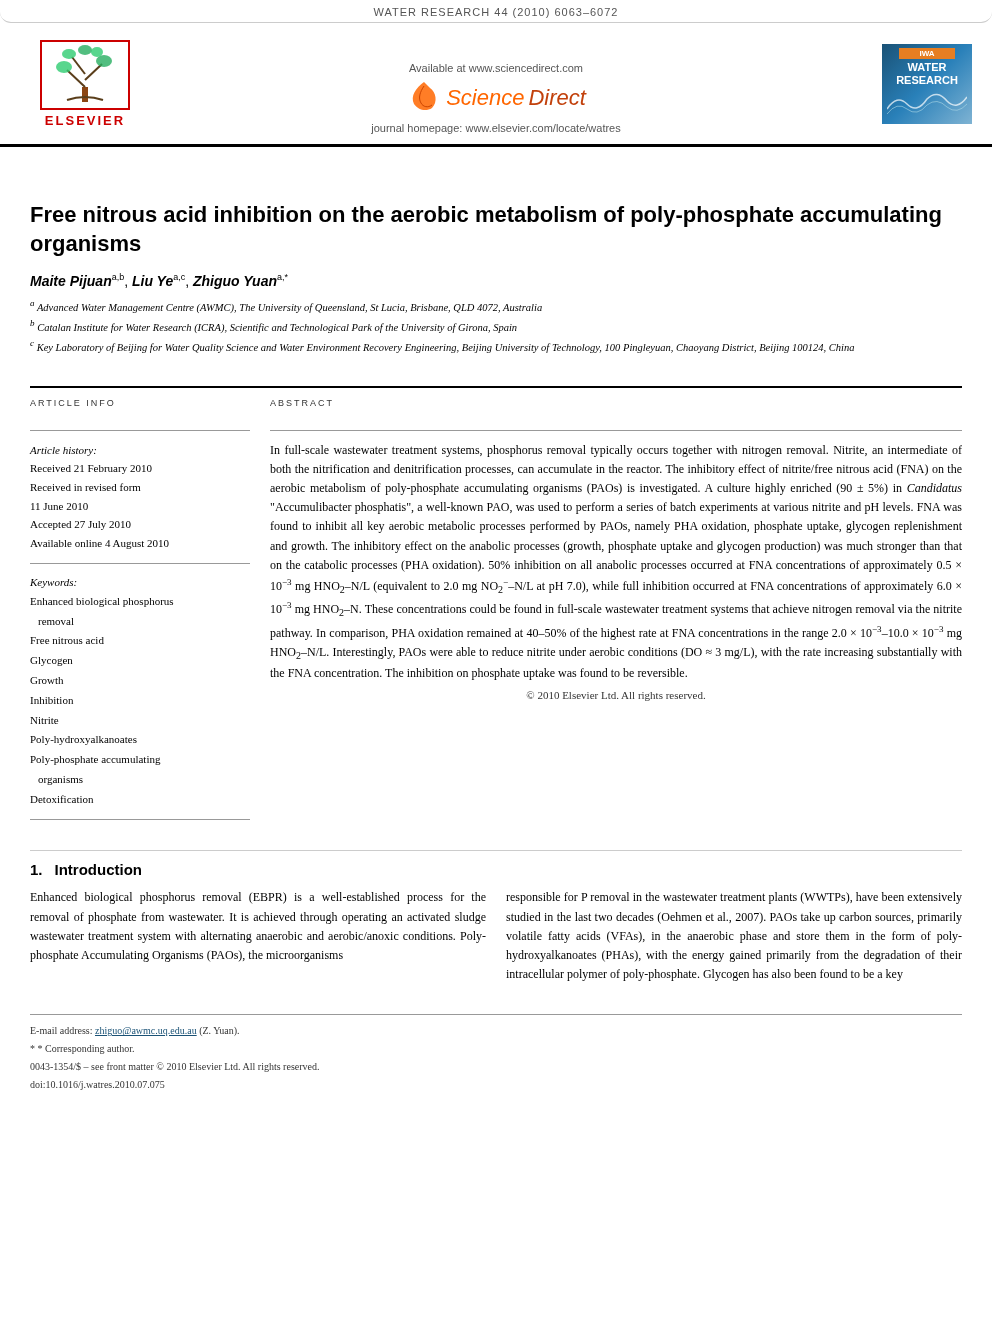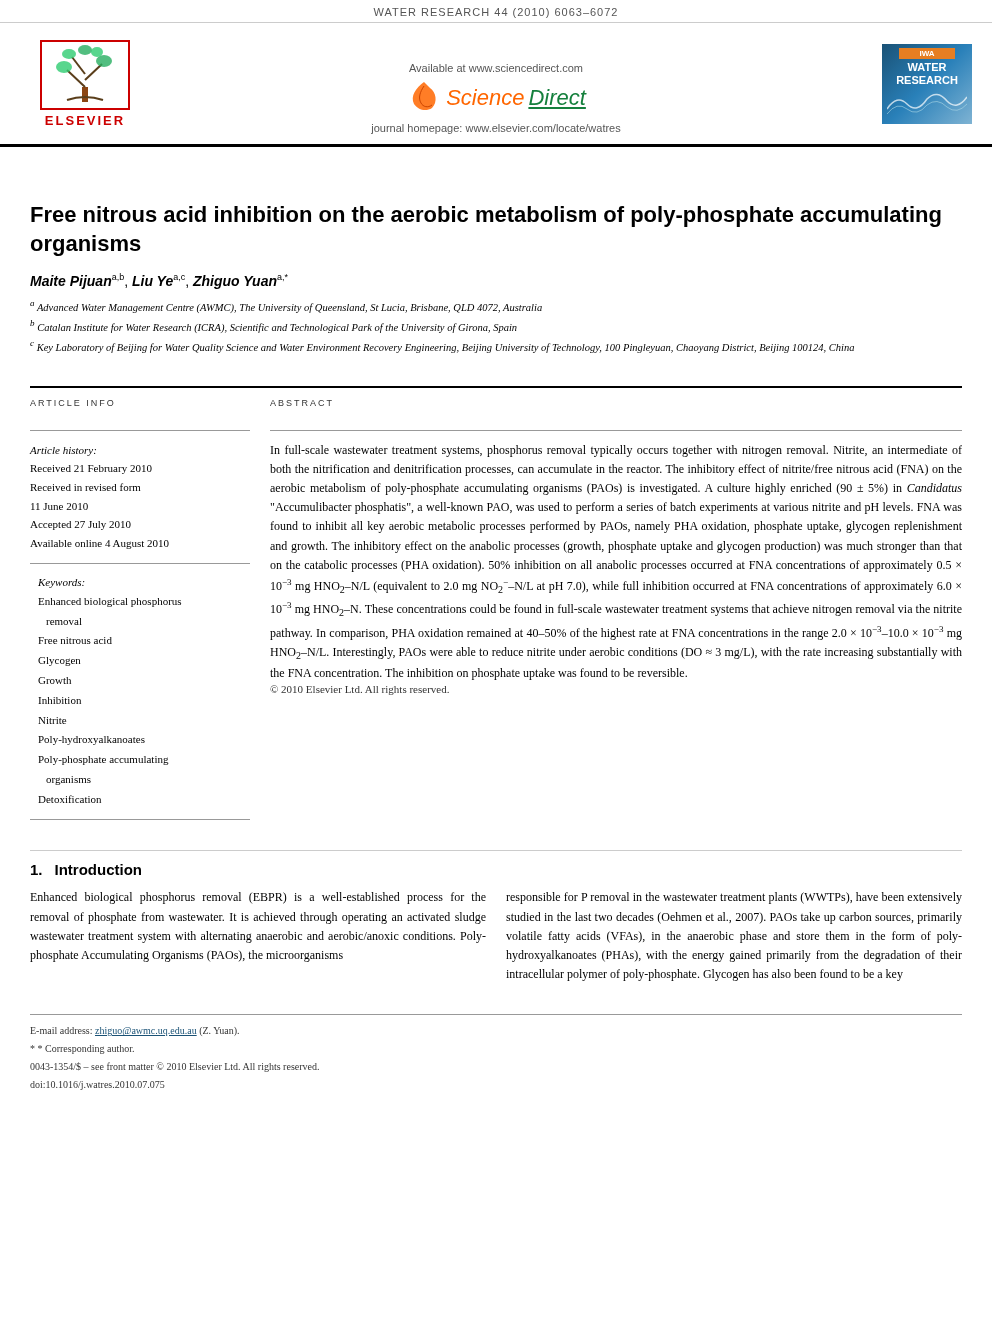--- a/index.html
+++ b/index.html
@@ -15,20 +15,21 @@
     
     .journal-bar {
       background: #fff;
       border-bottom: 1px solid #ccc;
       text-align: center;
       padding: 6px 0 4px;
       font-size: 11px;
       color: #555;
       letter-spacing: 1px;
       font-family: Arial, sans-serif;
+      border-radius: 11px;
     }
 
     
     .header-section {
       display: flex;
       align-items: center;
       justify-content: space-between;
       padding: 10px 20px;
       border-bottom: 3px solid #000;
     }
@@ -200,41 +201,41 @@
     .article-history {
       font-size: 11px;
       line-height: 1.7;
     }
     .history-label {
       font-style: italic;
       font-size: 11px;
     }
     .keywords-section {
       margin-top: 12px;
-      margin-left: 8px;
     }
     .keywords-label {
       font-style: italic;
       font-size: 11px;
       margin-bottom: 4px;
     }
     .keywords-list {
       font-size: 11px;
       line-height: 1.8;
     }
 
     
     .abstract-text {
       font-size: 12px;
       line-height: 1.6;
       text-align: justify;
     }
     .copyright-line {
       font-size: 11px;
-      text-align: left;
+      text-align: center;
+      margin-top: 6px;
       color: #333;
     }
 
     
     .introduction-section {
       margin-top: 20px;
       padding-top: 10px;
       border-top: 1px solid #ccc;
     }
     .section-number-title {
@@ -321,21 +322,21 @@
 
   <div class="header-center">
     <div class="sciencedirect-available">Available at www.sciencedirect.com</div>
     <div class="sciencedirect-logo">
 
       <svg class="sd-icon" width="36" height="36" viewBox="0 0 36 36" xmlns="http://www.w3.org/2000/svg">
         <path d="M18 2 C10 8 4 16 8 24 C12 30 20 32 26 28 C32 22 30 12 24 8 C22 6 20 4 18 2Z" fill="#f60" opacity="0.85"></path>
         <path d="M18 6 C14 12 12 18 15 23 C17 27 22 28 26 25" stroke="#c40" stroke-width="1" fill="none"></path>
       </svg>
       <span style="font-family:Arial,sans-serif;font-size:22px;color:#f60;font-style:italic;">Science</span>
-        <span style="font-family:Arial,sans-serif;font-size:22px;color:#15803d;font-style:italic;text-decoration:underline;">Direct</span>
+        <span style="font-family:Arial,sans-serif;font-size:22px;color:#c2410c;font-style:italic;">Direct</span>
     </div>
     <div class="journal-homepage">journal homepage: www.elsevier.com/locate/watres</div>
   </div>
 
   <div class="header-right">
     <div class="water-research-box">
       <div class="wr-iwa">IWA</div>
       <div class="wr-title">WATER<br>RESEARCH</div>
       <svg width="80" height="30" viewBox="0 0 80 30" style="margin-top:3px;" xmlns="http://www.w3.org/2000/svg">
         <path d="M0 20 Q10 5 20 15 Q30 25 40 10 Q50 0 60 12 Q70 22 80 8" stroke="white" stroke-width="1.5" fill="none" opacity="0.7"></path>

